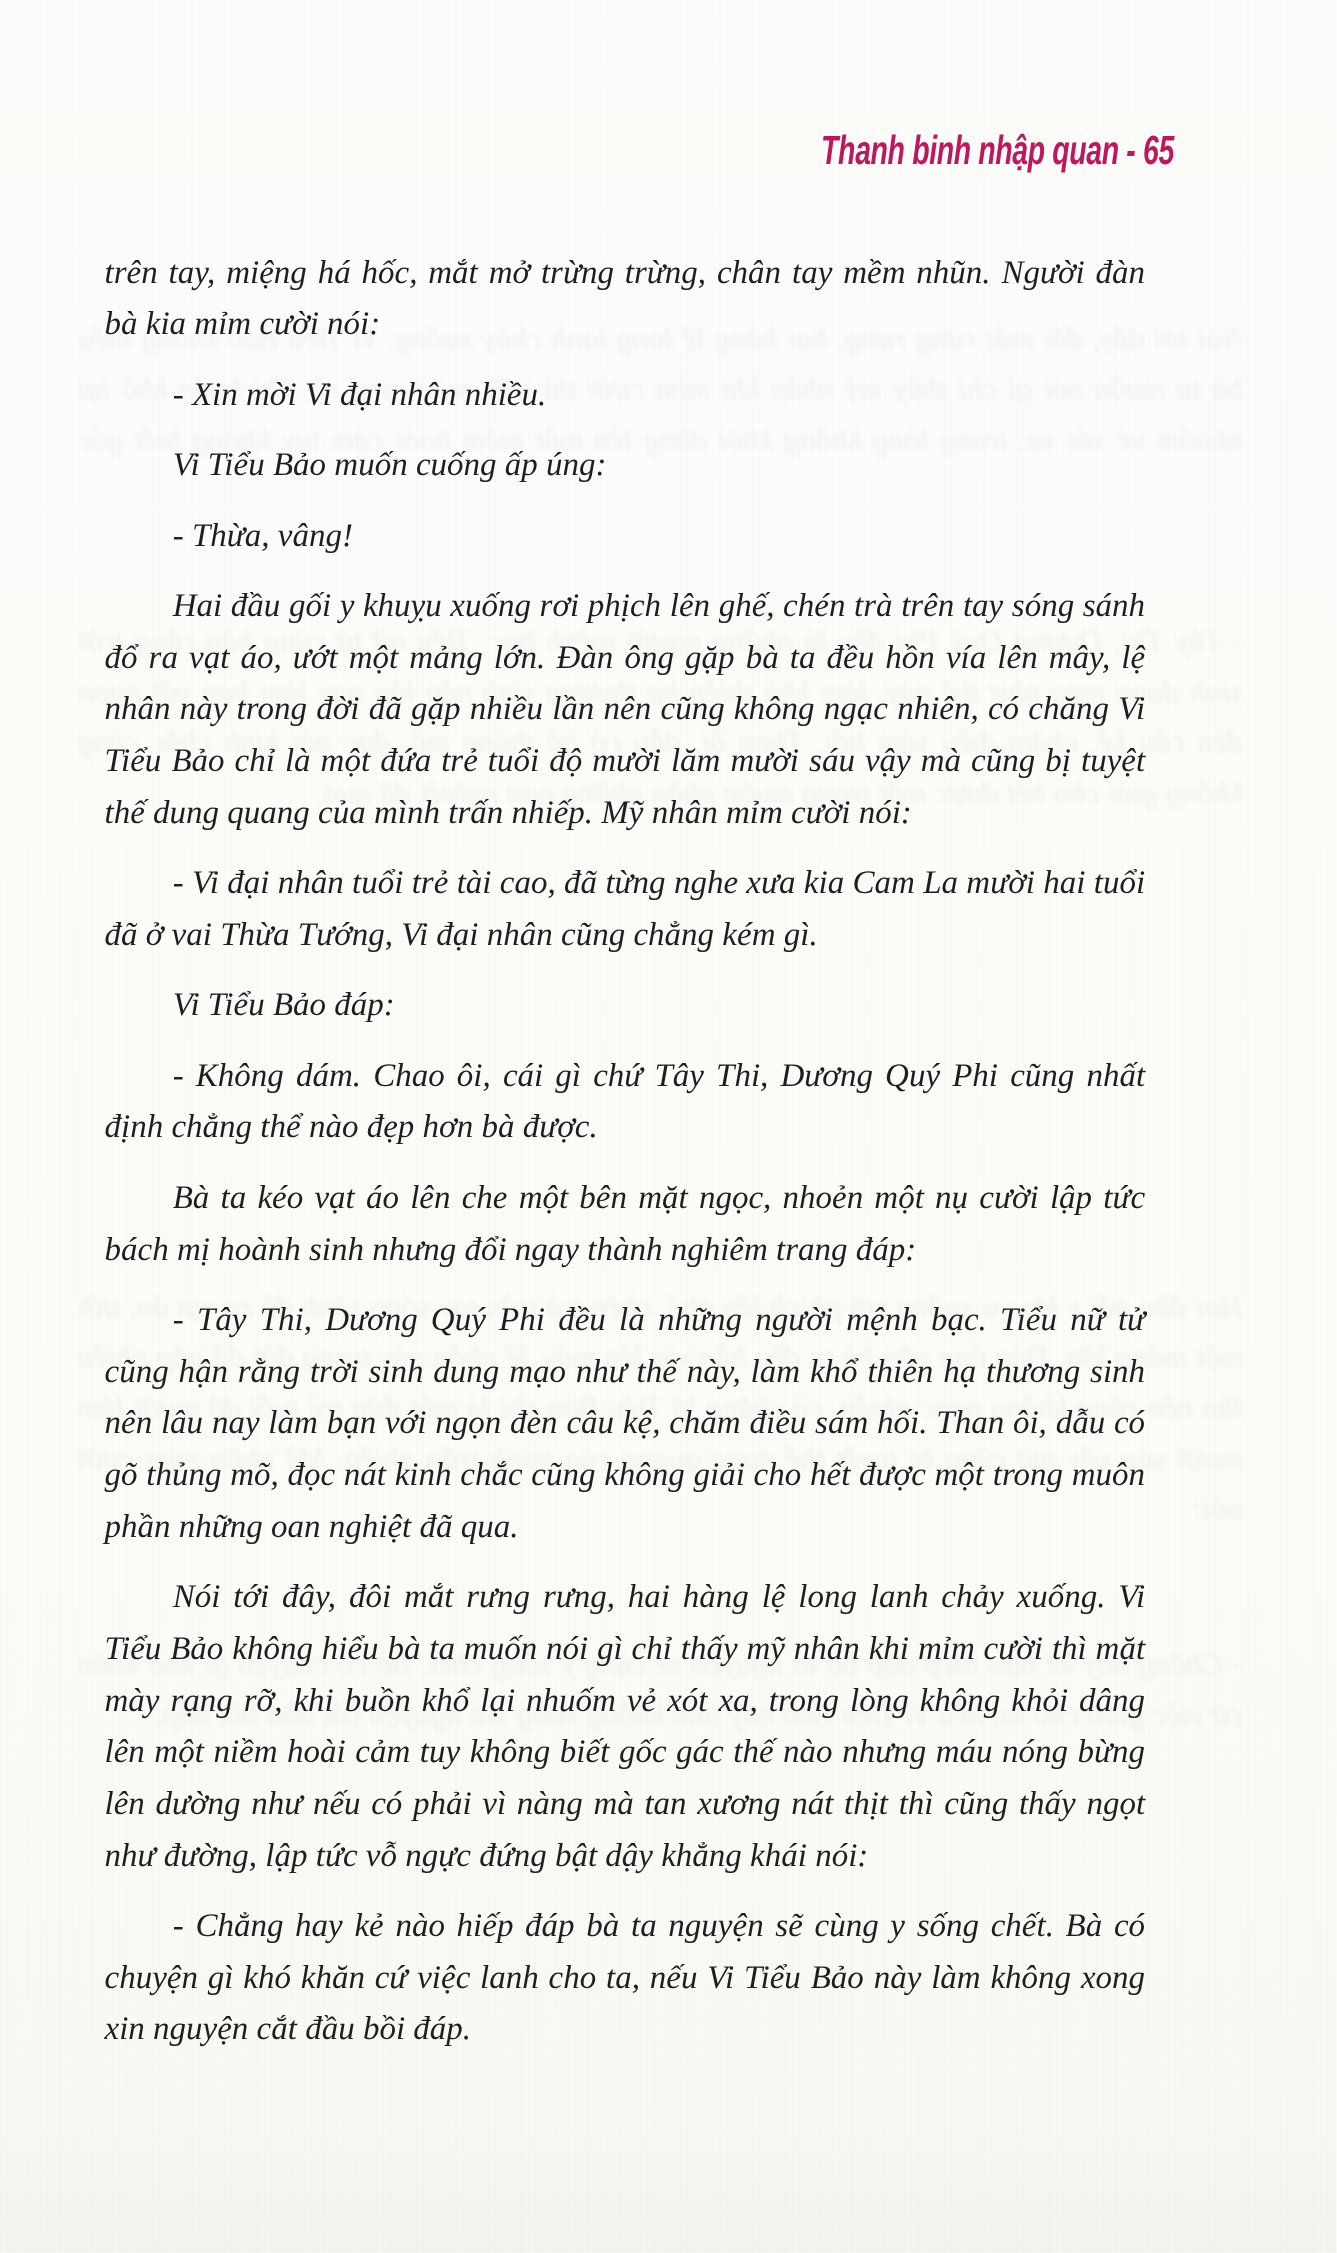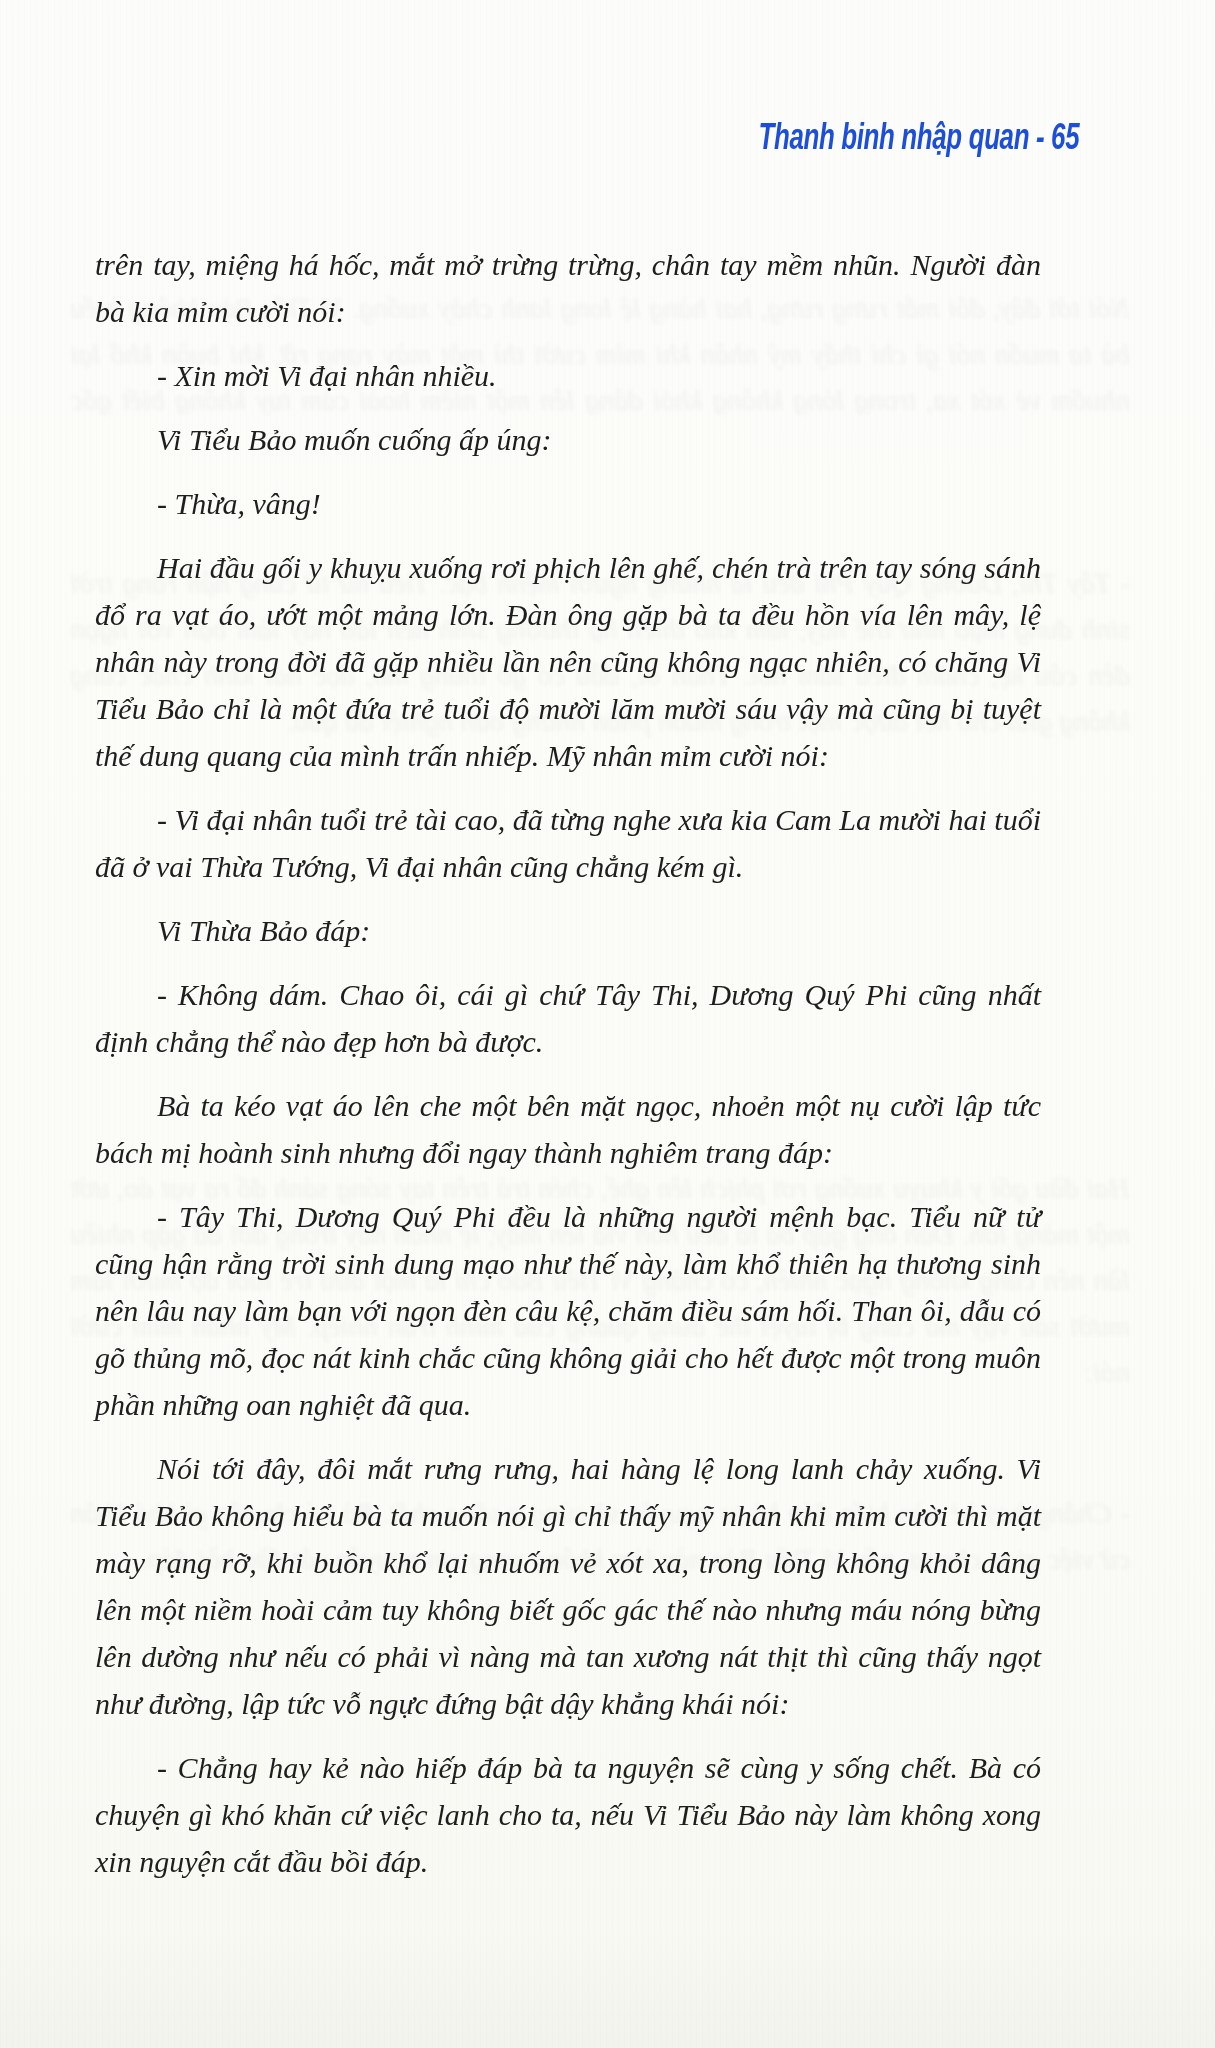--- a/index.html
+++ b/index.html
@@ -19,22 +19,22 @@
 
   .page {
     position: absolute;
     inset: 0;
   }
 
   
   .running-head {
     position: absolute;
     top: 116px;
-    right: 136px;
-    color: #1d4ed8;
+    right: 148px;
+    color: #be185d;
     font-family: "Liberation Sans", sans-serif;
     font-weight: bold;
     font-style: italic;
     font-size: 37px;
     white-space: nowrap;
   }
   .running-head .squeeze {
     display: inline-block;
     transform: scaleX(0.70);
     transform-origin: 100% 50%;
@@ -47,21 +47,21 @@
     top: 224px;
     left: 95px;
     width: 946px;
     font-style: italic;
     font-size: 30px;
     line-height: 47px;
     color: #1e1e1e;
     text-align: justify;
   }
   .body-text p {
-    margin: 17px 0 17px 0;
+    margin: 0 0 17px 0;
     text-indent: 62px;
   }
   .body-text p.no-indent {
     text-indent: 0;
   }
 
   
   .bleed {
     position: absolute;
     left: 70px;
@@ -105,21 +105,21 @@
     <span class="squeeze">Thanh binh nhập quan - 65</span>
   </div>
 
   <div class="body-text">
     <p class="no-indent">trên tay, miệng há hốc, mắt mở trừng trừng, chân tay mềm nhũn. Người đàn bà kia mỉm cười nói:</p>
     <p>- Xin mời Vi đại nhân nhiều.</p>
     <p>Vi Tiểu Bảo muốn cuống ấp úng:</p>
     <p>- Thừa, vâng!</p>
     <p>Hai đầu gối y khuỵu xuống rơi phịch lên ghế, chén trà trên tay sóng sánh đổ ra vạt áo, ướt một mảng lớn. Đàn ông gặp bà ta đều hồn vía lên mây, lệ nhân này trong đời đã gặp nhiều lần nên cũng không ngạc nhiên, có chăng Vi Tiểu Bảo chỉ là một đứa trẻ tuổi độ mười lăm mười sáu vậy mà cũng bị tuyệt thế dung quang của mình trấn nhiếp. Mỹ nhân mỉm cười nói:</p>
     <p>- Vi đại nhân tuổi trẻ tài cao, đã từng nghe xưa kia Cam La mười hai tuổi đã ở vai Thừa Tướng, Vi đại nhân cũng chẳng kém gì.</p>
-    <p>Vi Thừa Bảo đáp:</p>
+    <p>Vi Tiểu Bảo đáp:</p>
     <p>- Không dám. Chao ôi, cái gì chứ Tây Thi, Dương Quý Phi cũng nhất định chẳng thể nào đẹp hơn bà được.</p>
     <p>Bà ta kéo vạt áo lên che một bên mặt ngọc, nhoẻn một nụ cười lập tức bách mị hoành sinh nhưng đổi ngay thành nghiêm trang đáp:</p>
     <p>- Tây Thi, Dương Quý Phi đều là những người mệnh bạc. Tiểu nữ tử cũng hận rằng trời sinh dung mạo như thế này, làm khổ thiên hạ thương sinh nên lâu nay làm bạn với ngọn đèn câu kệ, chăm điều sám hối. Than ôi, dẫu có gõ thủng mõ, đọc nát kinh chắc cũng không giải cho hết được một trong muôn phần những oan nghiệt đã qua.</p>
     <p>Nói tới đây, đôi mắt rưng rưng, hai hàng lệ long lanh chảy xuống. Vi Tiểu Bảo không hiểu bà ta muốn nói gì chỉ thấy mỹ nhân khi mỉm cười thì mặt mày rạng rỡ, khi buồn khổ lại nhuốm vẻ xót xa, trong lòng không khỏi dâng lên một niềm hoài cảm tuy không biết gốc gác thế nào nhưng máu nóng bừng lên dường như nếu có phải vì nàng mà tan xương nát thịt thì cũng thấy ngọt như đường, lập tức vỗ ngực đứng bật dậy khẳng khái nói:</p>
     <p>- Chẳng hay kẻ nào hiếp đáp bà ta nguyện sẽ cùng y sống chết. Bà có chuyện gì khó khăn cứ việc lanh cho ta, nếu Vi Tiểu Bảo này làm không xong xin nguyện cắt đầu bồi đáp.</p>
   </div>
 
   <div class="scan-shade"></div>
 </div>
 

